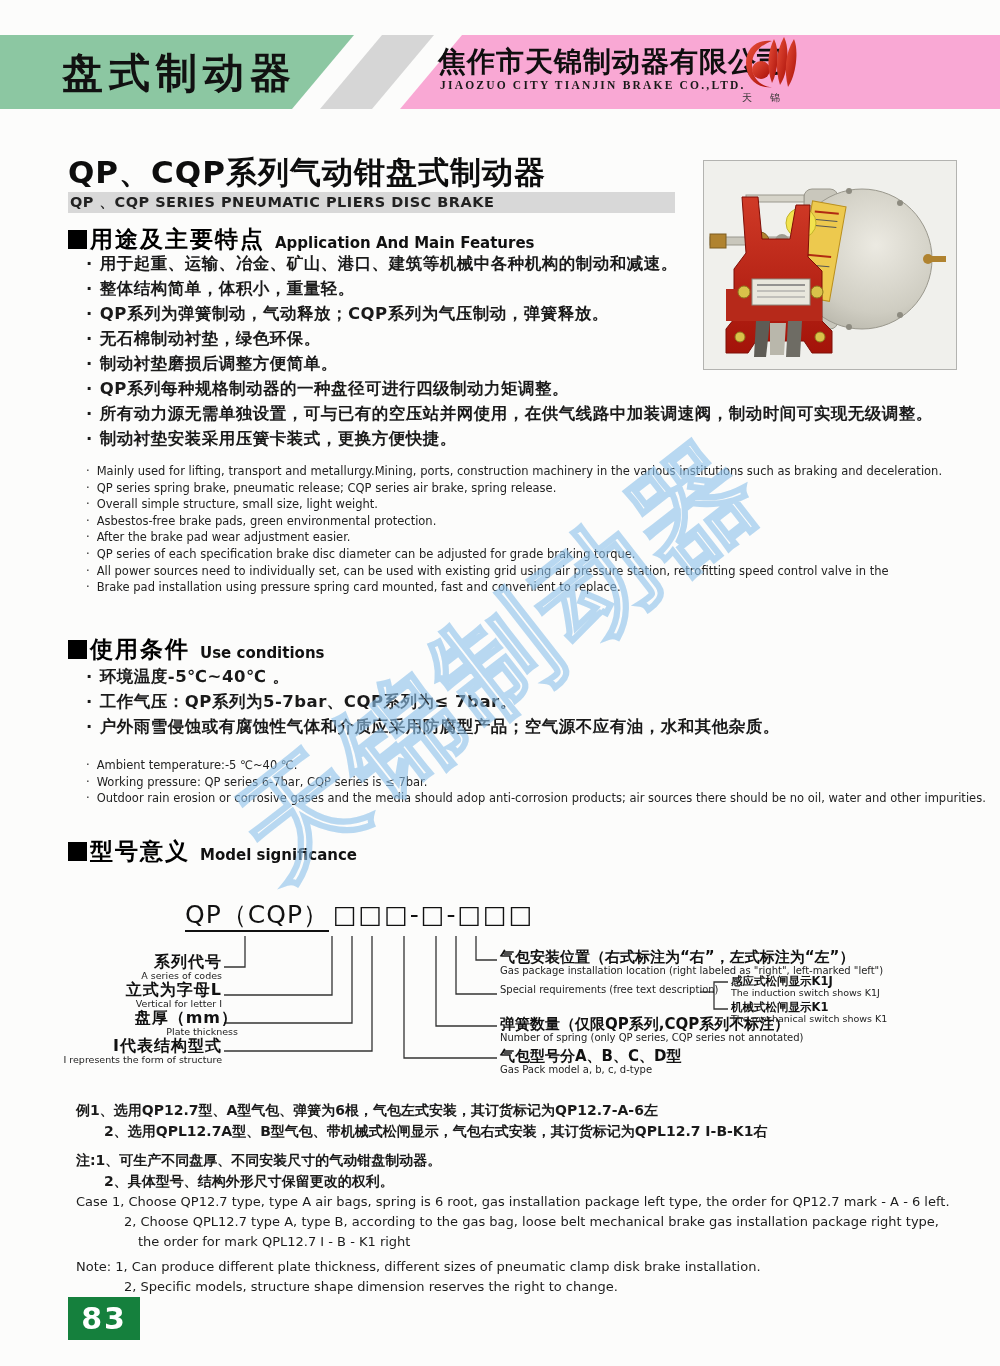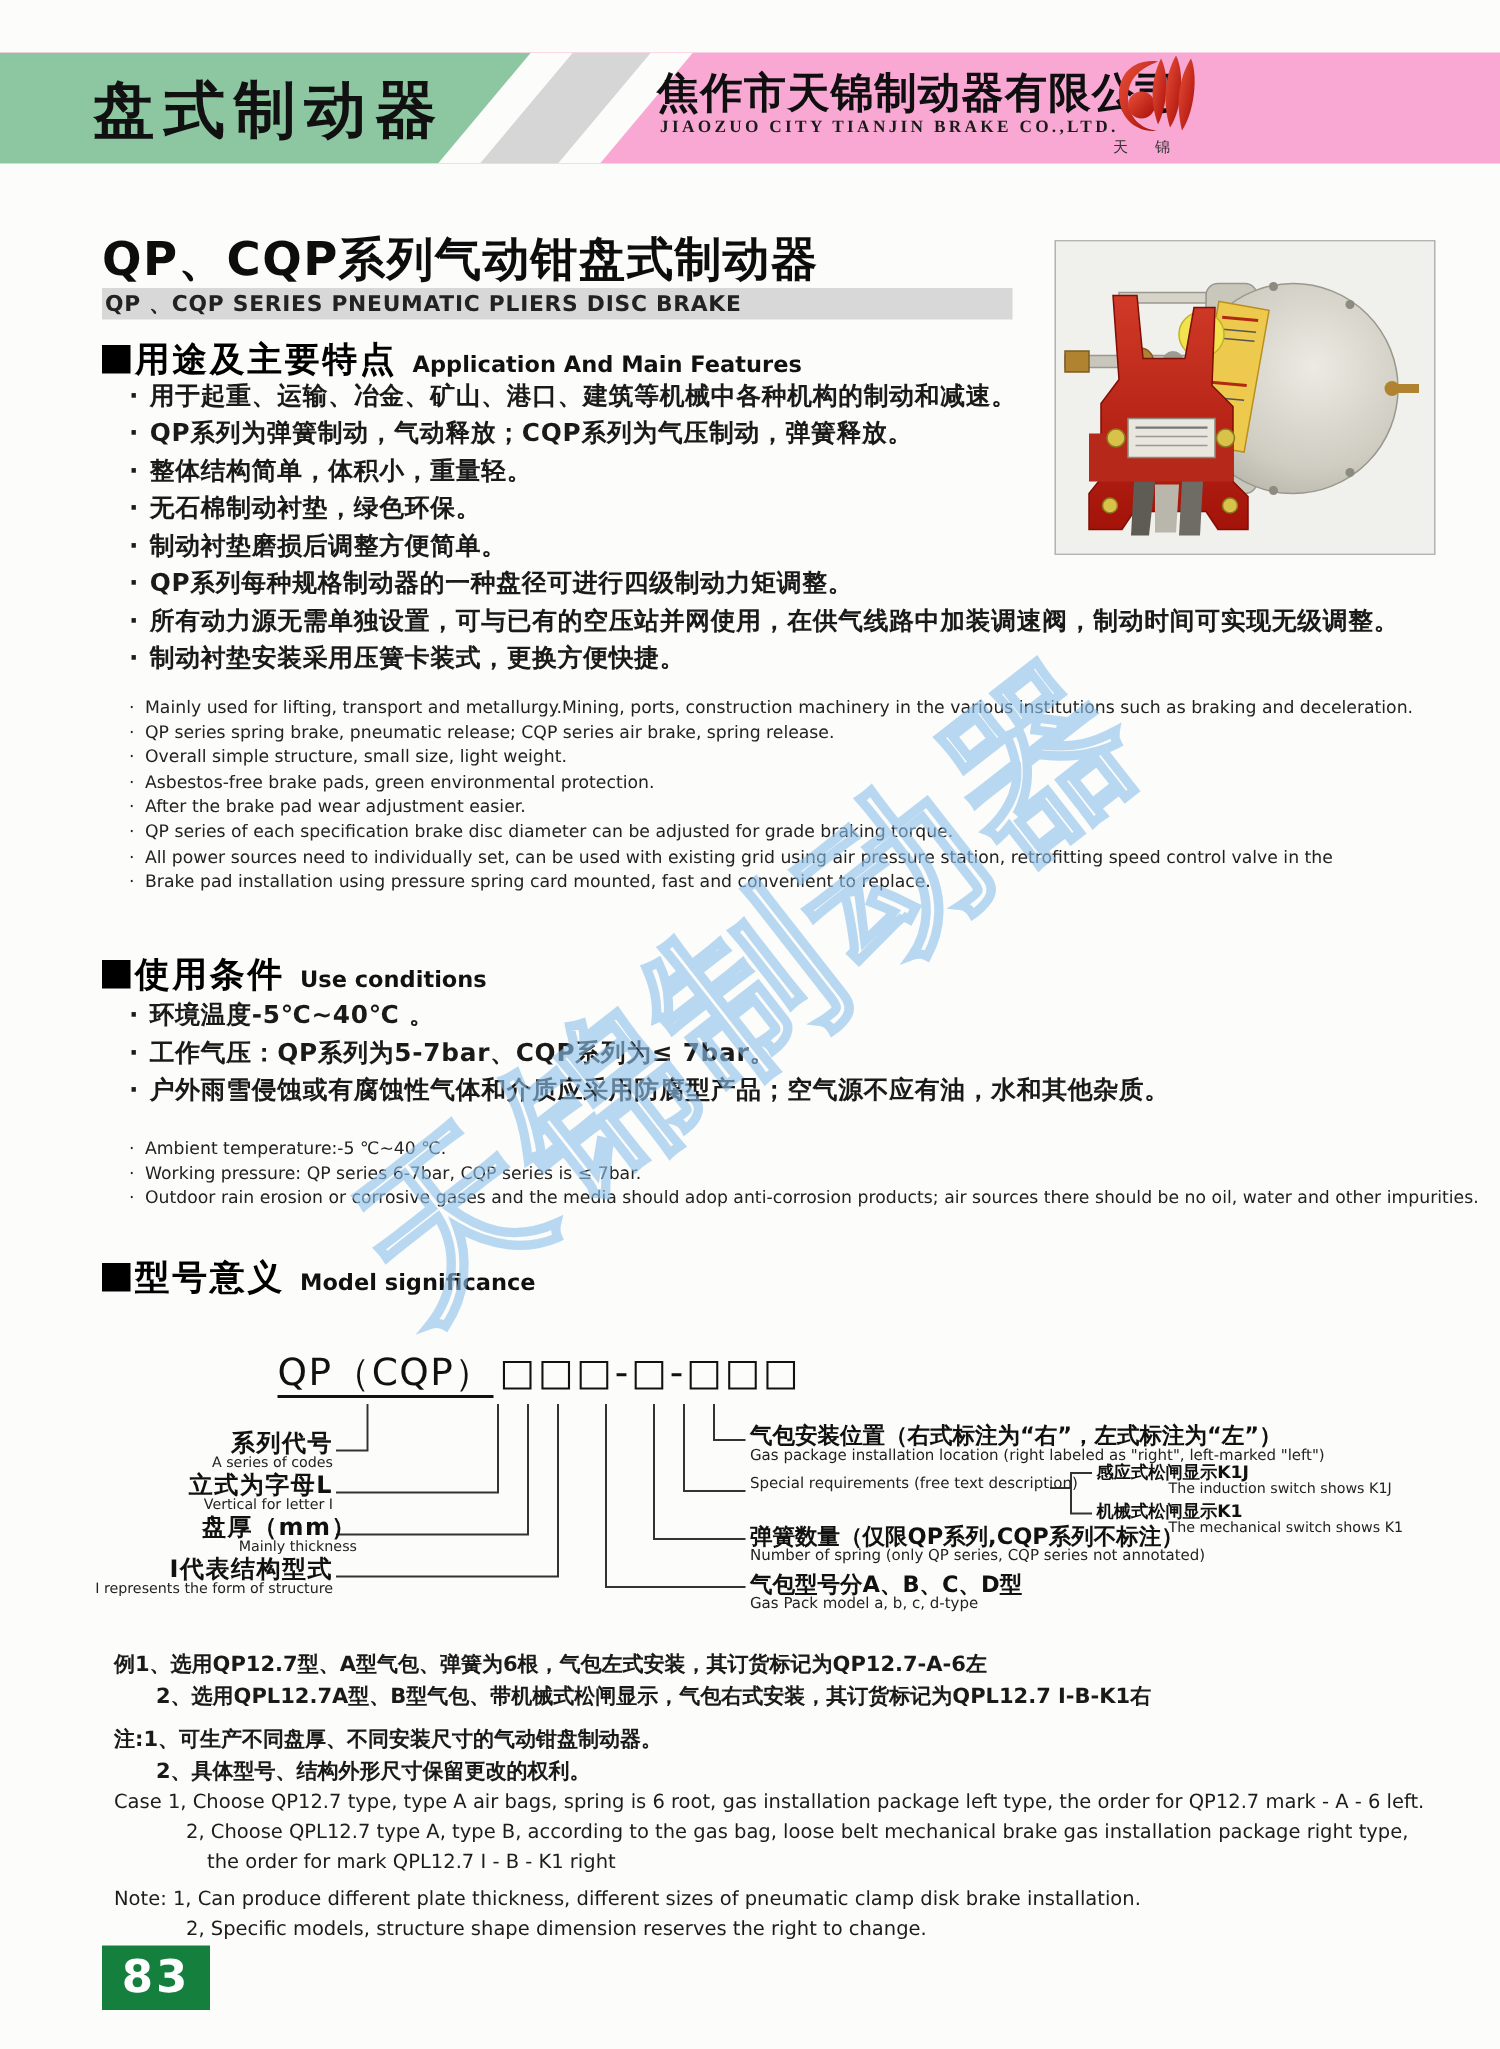--- a/index.html
+++ b/index.html
@@ -66,21 +66,21 @@
   #model-code .code-prefix { border-bottom:2px solid #111; padding-bottom:1px; letter-spacing:1px; }
   #model-code .code-boxes { letter-spacing:2px; margin-left:4px; }
   .dg-left { position:absolute; left:0; width:222px; text-align:right; }
   .dg-left .dg-cn { font-size:16px; font-weight:bold; letter-spacing:1px; line-height:17px; color:#111; }
   .dg-left .dg-en { font-size:9.5px; line-height:11px; color:#222; }
   .dg-right { position:absolute; left:500px; width:470px; }
   .dg-right .dg-cn { font-size:15px; font-weight:bold; line-height:16px; color:#111; white-space:nowrap; }
   .dg-right .dg-en { font-size:10px; line-height:11.5px; color:#222; white-space:nowrap; }
   .dg-sub { position:absolute; left:731px; width:260px; }
   .dg-sub .dg-cn { font-size:11.5px; font-weight:bold; line-height:12px; color:#111; white-space:nowrap; }
-  .dg-sub .dg-en { font-size:9.5px; line-height:11px; color:#222; white-space:nowrap;margin-left:48px; }
+  .dg-sub .dg-en { font-size:9.5px; line-height:11px; color:#222; white-space:nowrap; }
 
   
   #examples-cn { position:absolute; left:76px; top:1100px; z-index:2; }
   #examples-cn div { font-size:14px; font-weight:600; line-height:21px; color:#1a1a1a; }
   #examples-cn .indent1 { padding-left:28px; }
   #examples-cn .gap-top { margin-top:8px; }
   #case-en { position:absolute; left:76px; top:1192px; z-index:2; }
   #case-en div { font-size:13px; line-height:20px; color:#1c1c1c; }
   #case-en .indent1 { padding-left:48px; }
   #case-en .indent2 { padding-left:62px; }
@@ -184,22 +184,22 @@
   </div>
 
   <div class="sec-head" style="left:68px; top:224px;">
     <span class="sec-square"></span>
     <span class="sec-cn">用途及主要特点</span>
     <span class="sec-en">Application And Main Features</span>
   </div>
 
   <ul class="blist cn-list" style="left:86px; top:251px;">
     <li>用于起重、运输、冶金、矿山、港口、建筑等机械中各种机构的制动和减速。</li>
+    <li>整体结构简单，体积小，重量轻。</li>
     <li>QP系列为弹簧制动，气动释放；CQP系列为气压制动，弹簧释放。</li>
-    <li>整体结构简单，体积小，重量轻。</li>
     <li>无石棉制动衬垫，绿色环保。</li>
     <li>制动衬垫磨损后调整方便简单。</li>
     <li>QP系列每种规格制动器的一种盘径可进行四级制动力矩调整。</li>
     <li>所有动力源无需单独设置，可与已有的空压站并网使用，在供气线路中加装调速阀，制动时间可实现无级调整。</li>
     <li>制动衬垫安装采用压簧卡装式，更换方便快捷。</li>
   </ul>
 
   <ul class="blist en-list" style="left:86px; top:463px;">
     <li>Mainly used for lifting, transport and metallurgy.Mining, ports, construction machinery in the various institutions such as braking and deceleration.</li>
     <li>QP series spring brake, pneumatic release; CQP series air brake, spring release.</li>
@@ -260,21 +260,21 @@
     <div class="dg-left" style="top:53px;">
       <div class="dg-cn">系列代号</div>
       <div class="dg-en">A series of codes</div>
     </div>
     <div class="dg-left" style="top:81px;">
       <div class="dg-cn">立式为字母L</div>
       <div class="dg-en">Vertical for letter I</div>
     </div>
     <div class="dg-left" style="top:109px;margin-left:16px;">
       <div class="dg-cn">盘厚（mm）</div>
-      <div class="dg-en">Mainly thickness</div>
+      <div class="dg-en">Plate thickness</div>
     </div>
     <div class="dg-left" style="top:137px;">
       <div class="dg-cn">I代表结构型式</div>
       <div class="dg-en">I represents the form of structure</div>
     </div>
 
     <div class="dg-right" style="top:49px;">
       <div class="dg-cn">气包安装位置（右式标注为“右”，左式标注为“左”）</div>
       <div class="dg-en">Gas package installation location (right labeled as "right", left-marked "left")</div>
     </div>

